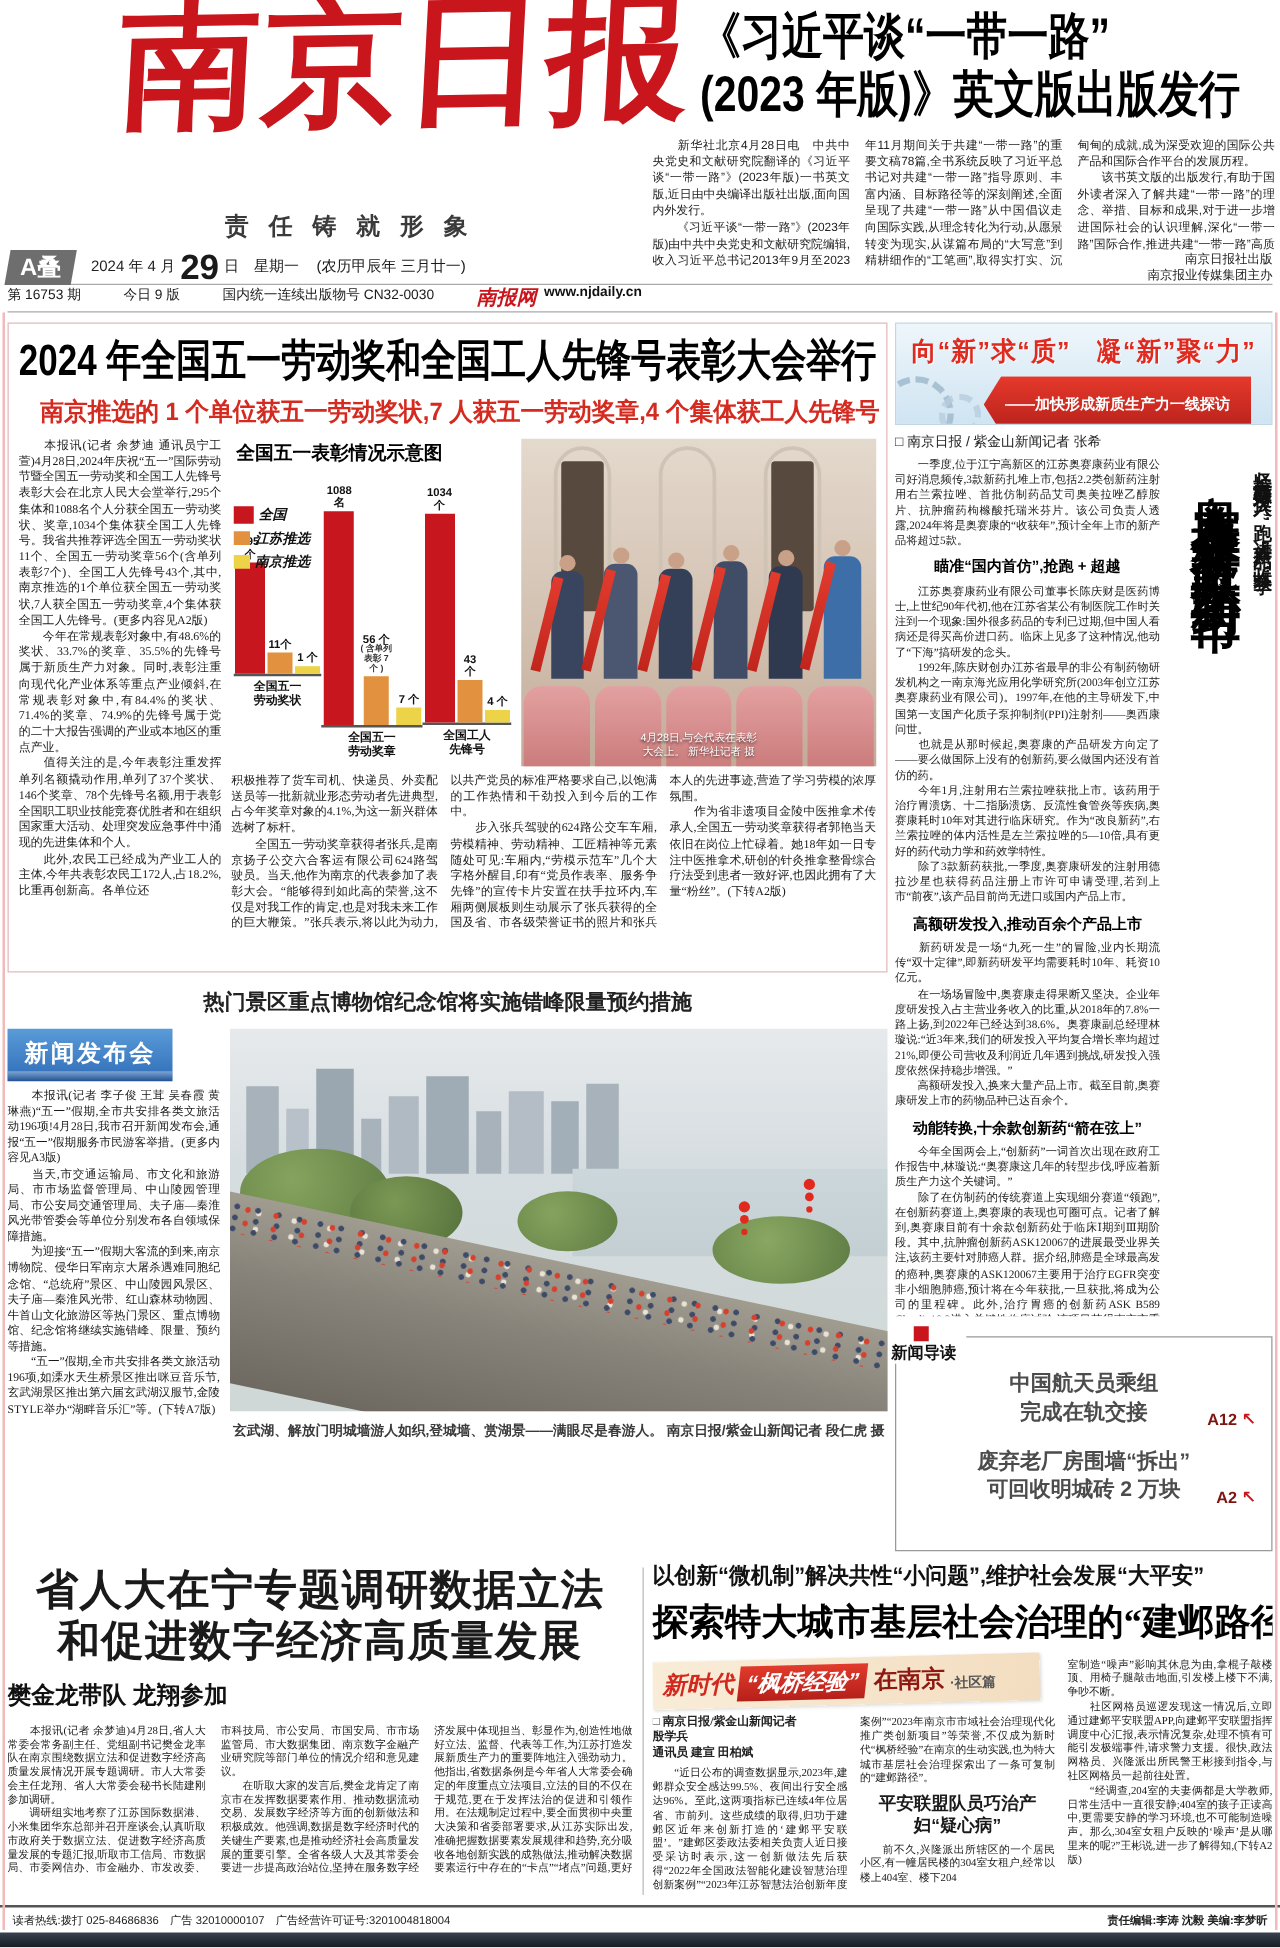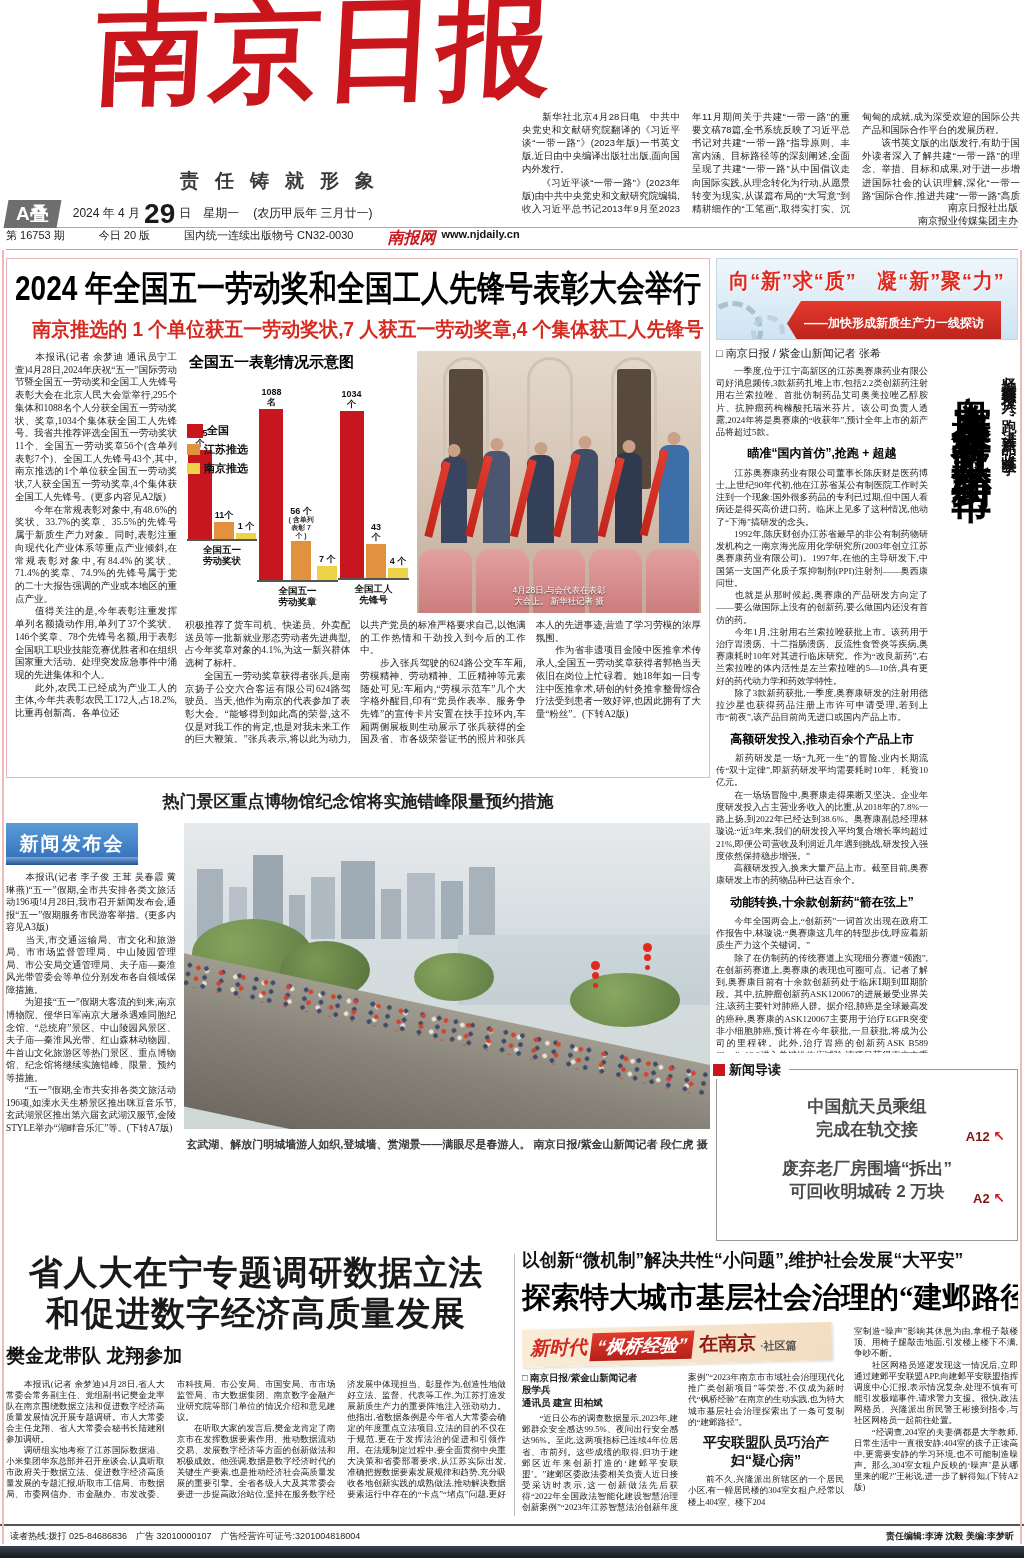--- a/index.html
+++ b/index.html
@@ -34,21 +34,21 @@
   .ms-headline { width:100%; overflow:hidden; }
   .ms-headline .hl { display:inline-block; font-size:35px; font-weight:bold; white-space:nowrap; transform:scaleX(0.80); transform-origin:0 50%; color:#000; }
   .ms-subhead { margin-top:4px; text-align:center; color:#d42a1f; font-size:20px; font-weight:bold; white-space:nowrap; transform:scaleX(0.95); transform-origin:center; }
   .ms-content { display:flex; margin-top:8px; }
   .ms-col1 { width:162px; margin-right:8px; font-size:9.5px; line-height:1.34; text-align:justify; white-space:pre-line; height:420px; overflow:hidden; font-family:"Liberation Serif","DejaVu Serif",serif; }
   .ms-right { flex:1; }
   .media-row { display:flex; }
   
   .chart { position:relative; width:226px; height:262px; margin-right:6px; }
   .chart-title { font-size:15px; font-weight:bold; color:#000; margin:2px 0 0 4px; }
-  .chart-legend { position:absolute; left:2px; top:72px; z-index:2; }
+  .chart-legend { position:absolute; left:2px; top:53px; z-index:2;font-style:italic; }
   .legend-item { display:flex; align-items:center; margin-bottom:4px; }
   .legend-swatch { width:13px; height:11px; margin-right:4px; }
   .legend-label { font-size:11px; font-weight:bold; color:#111; }
   .chart-bars { position:absolute; left:0; bottom:0; width:100%; height:230px; display:flex; justify-content:space-between; padding:0 2px; }
   .chart-group { display:flex; flex-direction:column; justify-content:center; }
   .bars-row { display:flex; align-items:flex-end; border-bottom:2px solid #555; }
   .bar-wrap { display:flex; flex-direction:column; align-items:center; justify-content:flex-end; margin:0 1px; }
   .bar { width:20px; }
   .bar-label { font-size:9px; font-weight:bold; color:#111; text-align:center; white-space:pre-line; line-height:1.1; margin-bottom:1px; }
   .bar-note { font-size:7px; font-weight:bold; color:#333; white-space:pre-line; }
@@ -74,21 +74,21 @@
   .xz-title { position:relative; text-align:center; margin-top:8px; color:#e02a20; font-size:21px; font-weight:bold; letter-spacing:1px; text-shadow:1px 1px 0 #fff; white-space:nowrap; transform:scaleX(.95); }
   .xz-ribbon { position:relative; margin:6px 0 0 70px; width:214px; background:linear-gradient(180deg,#e6392c,#b5201a); color:#fff; font-size:12px; font-weight:bold; text-align:center; padding:14px 0; clip-path:polygon(0 50%,14px 0,100% 0,100% 100%,14px 100%); }
   .sb-byline { margin-top:6px; font-size:11px; color:#222; }
   .sb-article { display:flex; margin-top:4px; height:688px; overflow:hidden; }
   .sb-body { width:212px; font-size:9px; line-height:1.36; text-align:justify; color:#222; overflow:hidden; font-family:"Liberation Serif","DejaVu Serif",serif; }
   .sb-body .para { white-space:pre-line; }
   .sb-sub { font-size:12px; font-weight:bold; text-align:center; margin:7px 0 5px; color:#000; font-family:"Liberation Sans",sans-serif; }
   .v-head { writing-mode:vertical-rl; font-size:40px; font-weight:bold; color:#000; letter-spacing:6px; width:56px; margin-left:8px; line-height:1.0; }
   .v-kicker { writing-mode:vertical-rl; font-size:15px; font-weight:bold; color:#111; width:24px; margin-left:2px; letter-spacing:3px; }
   .news-digest { position:relative; margin-top:16px; border:1px solid #999; height:172px; padding:26px 10px 8px; }
-  .nd-header { position:absolute; left:-4px; top:-9px; display:flex; align-items:center; background:#fff; padding-right:8px; }
+  .nd-header { position:absolute; left:-4px; top:-9px; display:flex; align-items:center; background:#fff; padding-right:8px;flex-direction:column; }
   .nd-sq { width:12px; height:12px; background:#c9161d; margin-right:4px; }
   .nd-label { font-size:13px; font-weight:bold; color:#111; }
   .digest-item { position:relative; text-align:center; margin-bottom:16px; }
   .digest-title { font-size:17px; font-weight:bold; color:#4c4c4c; white-space:pre-line; line-height:1.35; }
   .digest-ref { position:absolute; right:2px; bottom:-2px; font-size:13px; font-weight:bold; color:#7e1410; }
   .digest-arrow { color:#c9161d; font-size:14px; }
 
   
   .holiday { position:absolute; left:6px; top:784px; width:704px; height:458px; }
   .hd-headline { text-align:center; }
@@ -144,39 +144,43 @@
 <body>
 
 <div class="page">
   <div class="page-edge-l"></div>
   <div class="page-edge-r"></div>
 
   <div class="header">
     <div class="masthead-title">南京日报</div>
     <div class="masthead-slogan">责任铸就形象</div>
 
+    <div class="tr-headline">
+      <span class="hl">《习近平谈“一带一路”</span><br>
+      <span class="hl">(2023 年版)》英文版出版发行</span>
+    </div>
     <div class="tr-body">　　新华社北京4月28日电　中共中央党史和文献研究院翻译的《习近平谈“一带一路”》(2023年版)一书英文版,近日由中央编译出版社出版,面向国内外发行。
 　　《习近平谈“一带一路”》(2023年版)由中共中央党史和文献研究院编辑,收入习近平总书记2013年9月至2023年11月期间关于共建“一带一路”的重要文稿78篇,全书系统反映了习近平总书记对共建“一带一路”指导原则、丰富内涵、目标路径等的深刻阐述,全面呈现了共建“一带一路”从中国倡议走向国际实践,从理念转化为行动,从愿景转变为现实,从谋篇布局的“大写意”到精耕细作的“工笔画”,取得实打实、沉甸甸的成就,成为深受欢迎的国际公共产品和国际合作平台的发展历程。
 　　该书英文版的出版发行,有助于国外读者深入了解共建“一带一路”的理念、举措、目标和成果,对于进一步增进国际社会的认识理解,深化“一带一路”国际合作,推进共建“一带一路”高质量发展,让“一带一路”惠及更多国家和人民,具有重要意义。</div>
 
     <div class="datebar">
       <div class="row1">
         <div class="badge-adie"><span>A叠</span></div>
         <span class="date-pre">2024 年 4 月</span>
         <span class="date-day">29</span>
         <span class="date-post">日　星期一</span>
         <span class="lunar">(农历甲辰年 三月廿一)</span>
         <div class="pubinfo">
           <div>南京日报社出版</div>
           <div>南京报业传媒集团主办</div>
         </div>
       </div>
       <div class="row2">
         <span class="seg">第 16753 期</span>
-        <span class="seg">今日 20 版</span>
+        <span class="seg">今日 9 版</span>
         <span class="seg">国内统一连续出版物号 CN32-0030</span>
         <span class="nbw-logo">南报网</span>
         <span class="website">www.njdaily.cn</span>
       </div>
     </div>
   </div>
 
   <div class="main-story">
     <div class="ms-headline">
       <span class="hl">2024 年全国五一劳动奖和全国工人先锋号表彰大会举行</span>

